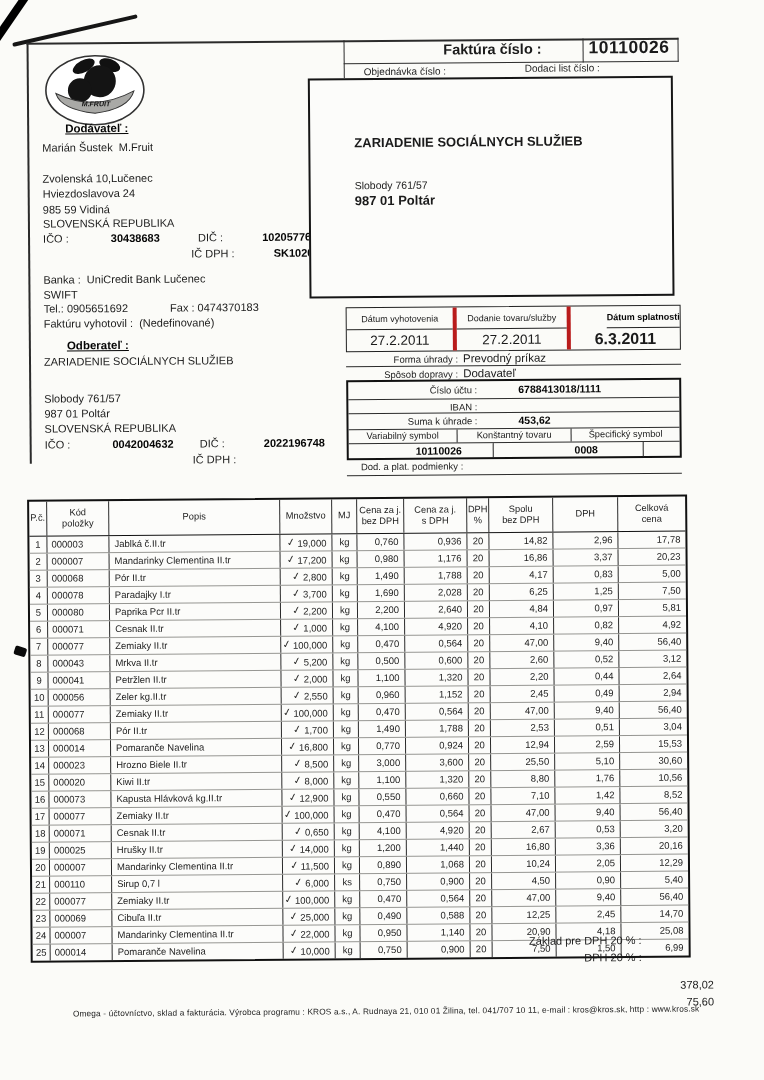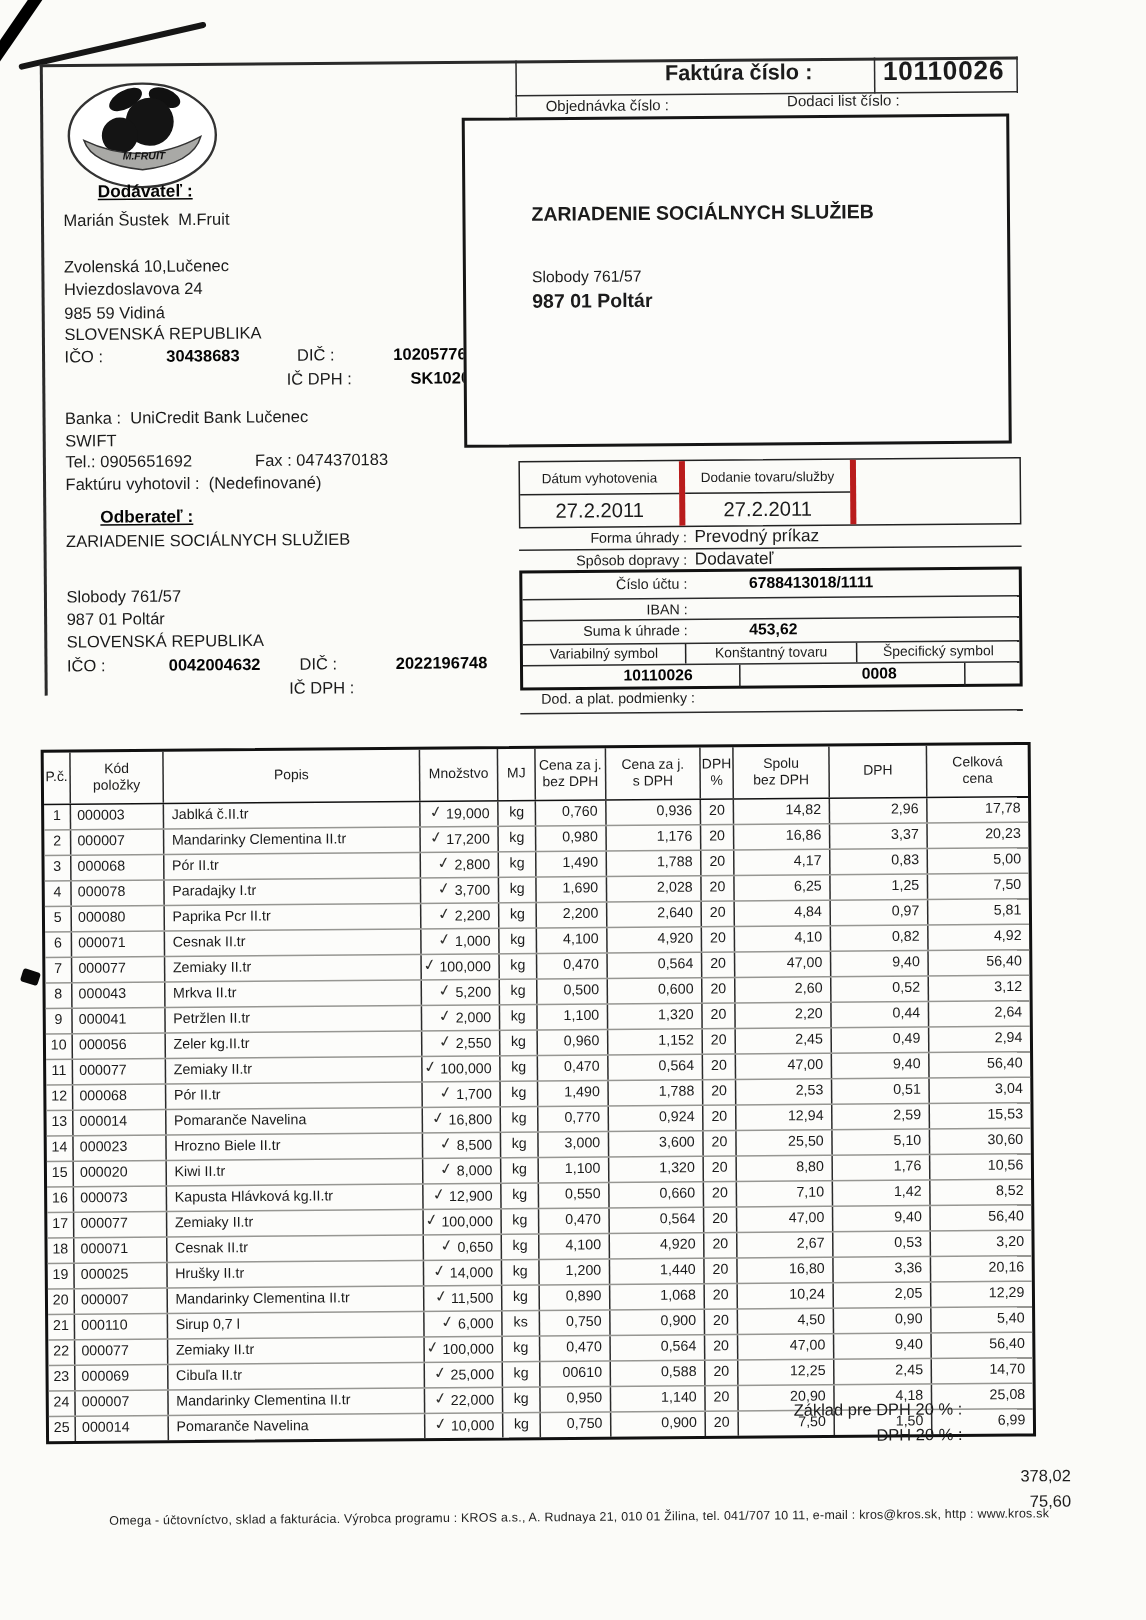--- a/index.html
+++ b/index.html
@@ -36,21 +36,21 @@
   .dcell.mid{flex:0 0 114px;}
   .dcell.last{flex:1;border-right:none;}
   .dlbl{height:21px;border-bottom:1px solid #222;font-size:9px;display:flex;align-items:center;justify-content:center;}
   .dval{flex:1;display:flex;align-items:center;justify-content:center;font-size:13.5px;}
   .dval.big{font-size:16px;font-weight:bold;}
   .prow{position:absolute;left:0;width:335px;height:14px;font-size:9.5px;line-height:14px;white-space:pre;}
   .plbl{display:inline-block;width:112px;text-align:right;}
   .pval{font-size:11.5px;padding-left:5px;}
   .thickbox{position:absolute;left:0;top:73px;width:335px;height:80px;border:2px solid #111;box-sizing:border-box;}
   .prow2{position:absolute;left:0;width:331px;height:15px;font-size:9.5px;line-height:15px;white-space:pre;}
-  .plbl2{display:inline-block;width:110px;text-align:right;}
+  .plbl2{display:inline-block;width:110px;text-align:right;margin-left:19px;}
   .pval2{font-size:10.5px;padding-left:5px;}
   .symrow{position:absolute;left:0;width:331px;height:13px;display:flex;font-size:9.3px;}
   .symrow.vals{height:15px;font-size:10.5px;}
   .symc{flex:0 0 109px;text-align:center;border-right:1px solid #222;box-sizing:border-box;line-height:inherit;}
   .symrow .symc{line-height:13px;}
   .symrow.vals .symc{line-height:15px;}
   .symc.mid{flex:0 0 114px;}
   .symc.last{flex:1;border-right:none;}
   .dod{font-size:9.5px;padding-left:14px;box-sizing:border-box;}
   
@@ -142,20 +142,24 @@
   <div class="paytable">
     <div class="dates">
       <div class="dcell">
         <div class="dlbl">Dátum vyhotovenia</div>
         <div class="dval">27.2.2011</div>
       </div>
       <div class="dcell mid">
         <div class="dlbl">Dodanie tovaru/služby</div>
         <div class="dval">27.2.2011</div>
       </div>
+      <div class="dcell last">
+        <div class="dlbl b">Dátum splatnosti</div>
+        <div class="dval big">6.3.2011</div>
+      </div>
     </div>
     <div class="prow" style="top:45px"><span class="plbl">Forma úhrady :</span><span class="pval">Prevodný príkaz</span></div>
     <i class="hl" style="left:0;top:59px;width:335px"></i>
     <div class="prow" style="top:60px"><span class="plbl">Spôsob dopravy :</span><span class="pval">Dodavateľ</span></div>
     <div class="thickbox">
       <div class="prow2" style="top:1px"><span class="plbl2">Číslo účtu :</span><span class="pval2 b">6788413018/1111</span></div>
       <i class="hl" style="left:0;top:17px;width:331px"></i>
       <div class="prow2" style="top:18px"><span class="plbl2">IBAN :</span><span class="pval2"></span></div>
       <i class="hl" style="left:0;top:31px;width:331px"></i>
       <div class="prow2" style="top:32px"><span class="plbl2">Suma k úhrade :</span><span class="pval2 b">453,62</span></div>
@@ -578,21 +582,21 @@
           </div>
           <div class="tr">
             <div class="td c-pc ctr">23</div>
             <div class="td c-code">000069</div>
             <div class="td c-desc">Cibuľa II.tr</div>
             <div class="td c-qty">
               <span class="chk">✓</span>
               <span>25,000</span>
             </div>
             <div class="td c-mj ctr">kg</div>
-            <div class="td c-price num">00610</div>
+            <div class="td c-price num">0,490</div>
             <div class="td c-pricevat num">0,588</div>
             <div class="td c-vat ctr">20</div>
             <div class="td c-sum num">12,25</div>
             <div class="td c-vatamt num">2,45</div>
             <div class="td c-total num">14,70</div>
           </div>
           <div class="tr">
             <div class="td c-pc ctr">24</div>
             <div class="td c-code">000007</div>
             <div class="td c-desc">Mandarinky Clementina II.tr</div>

